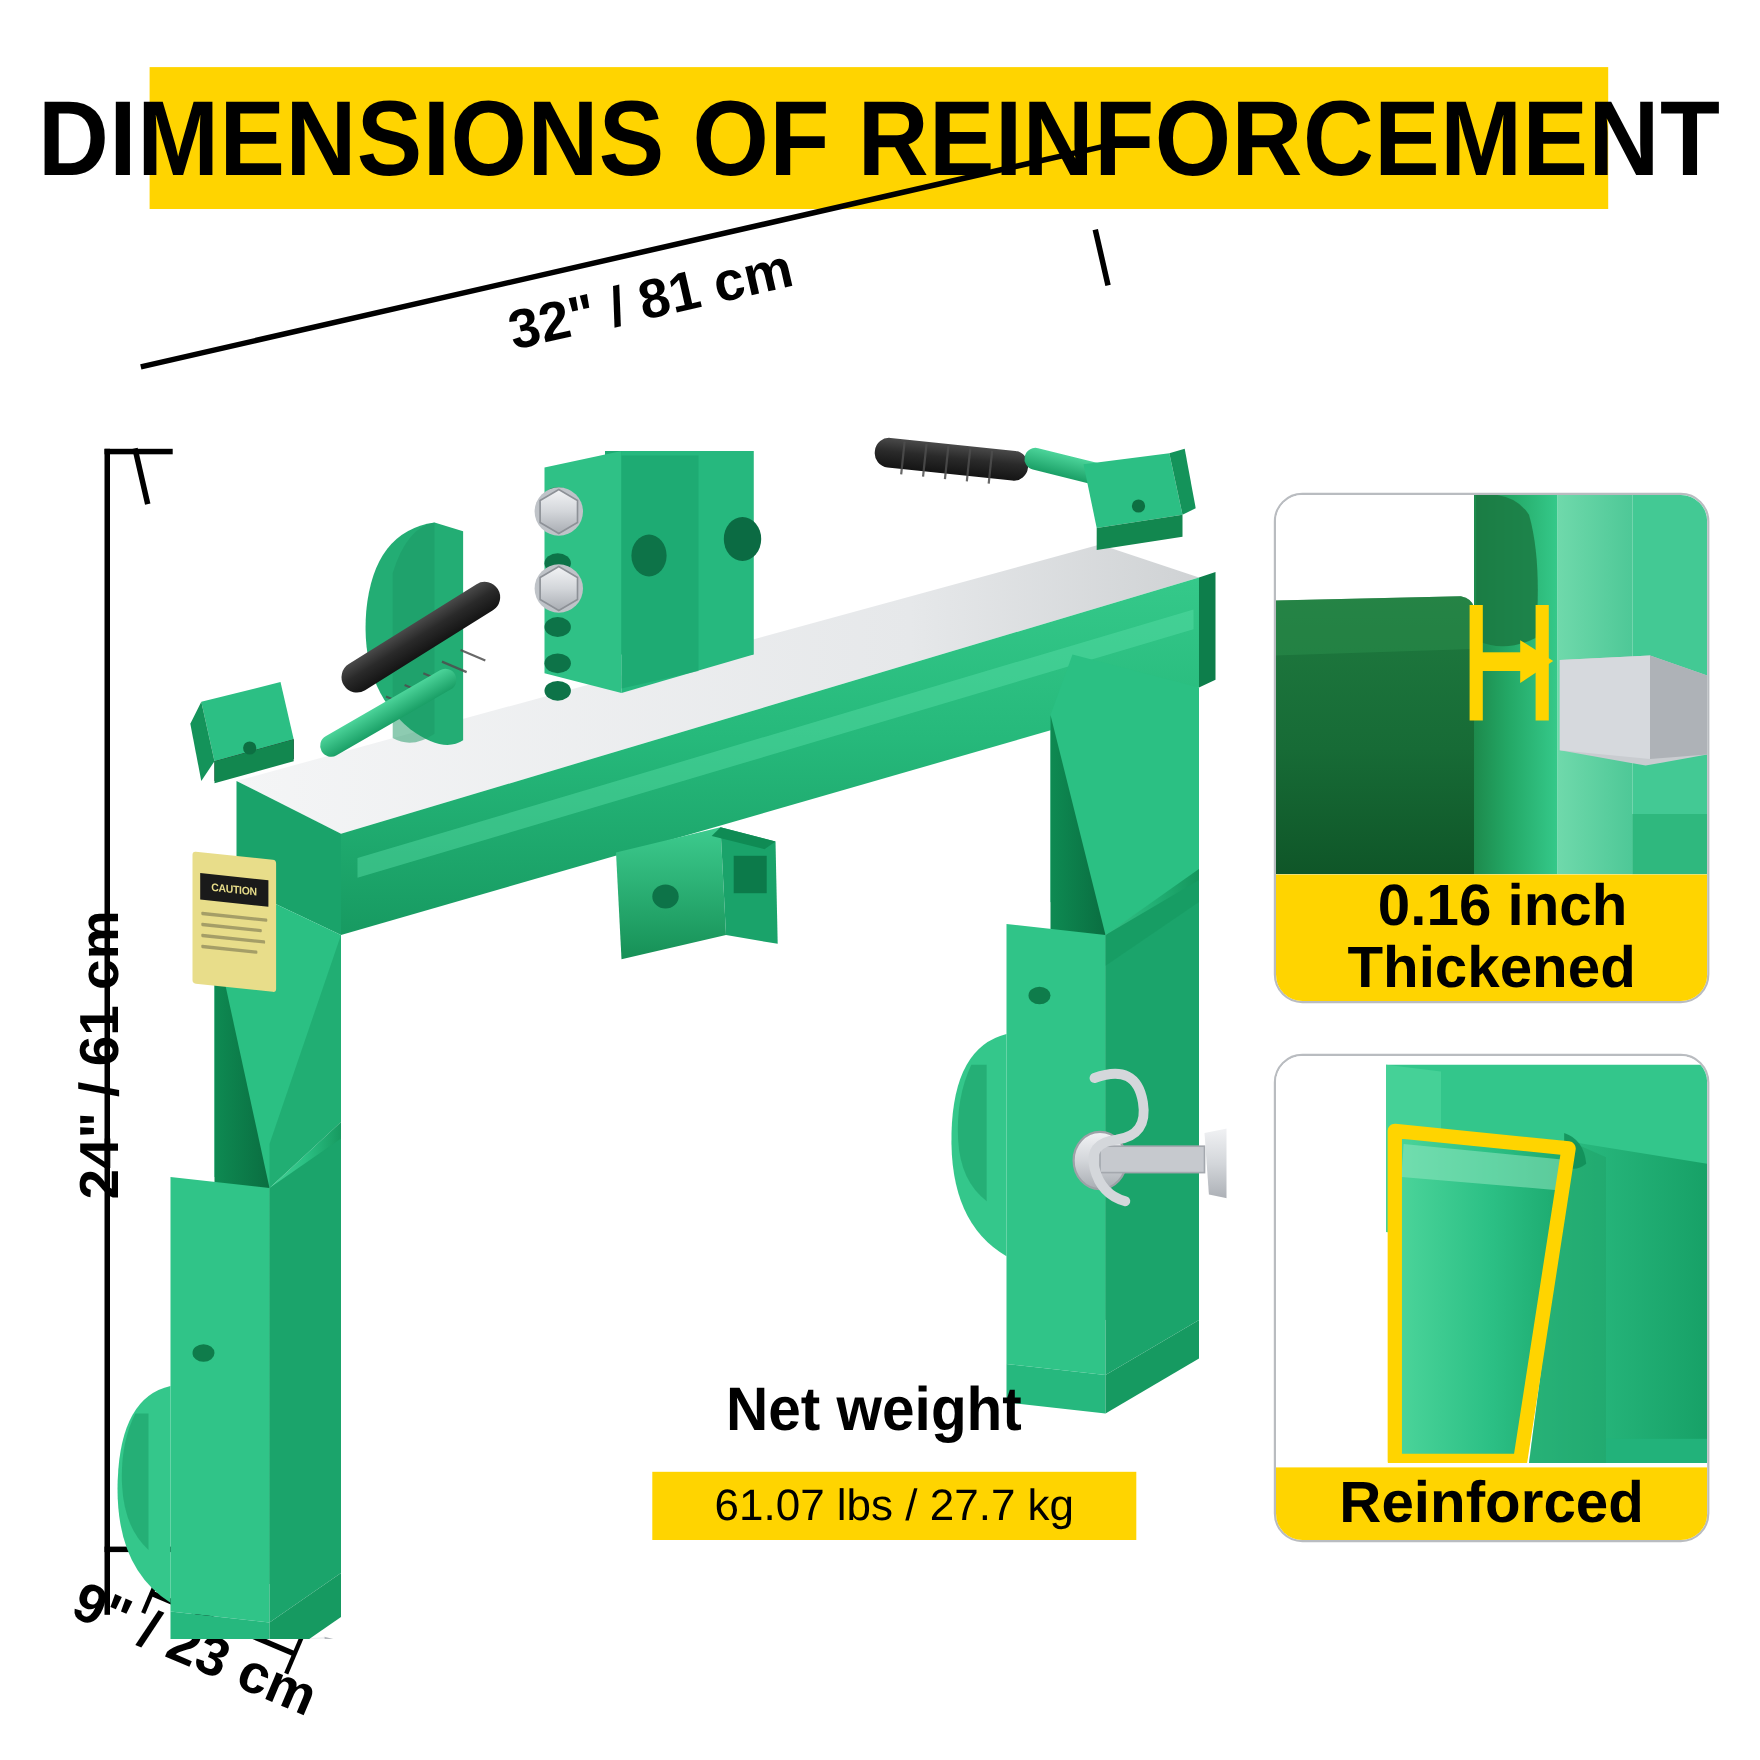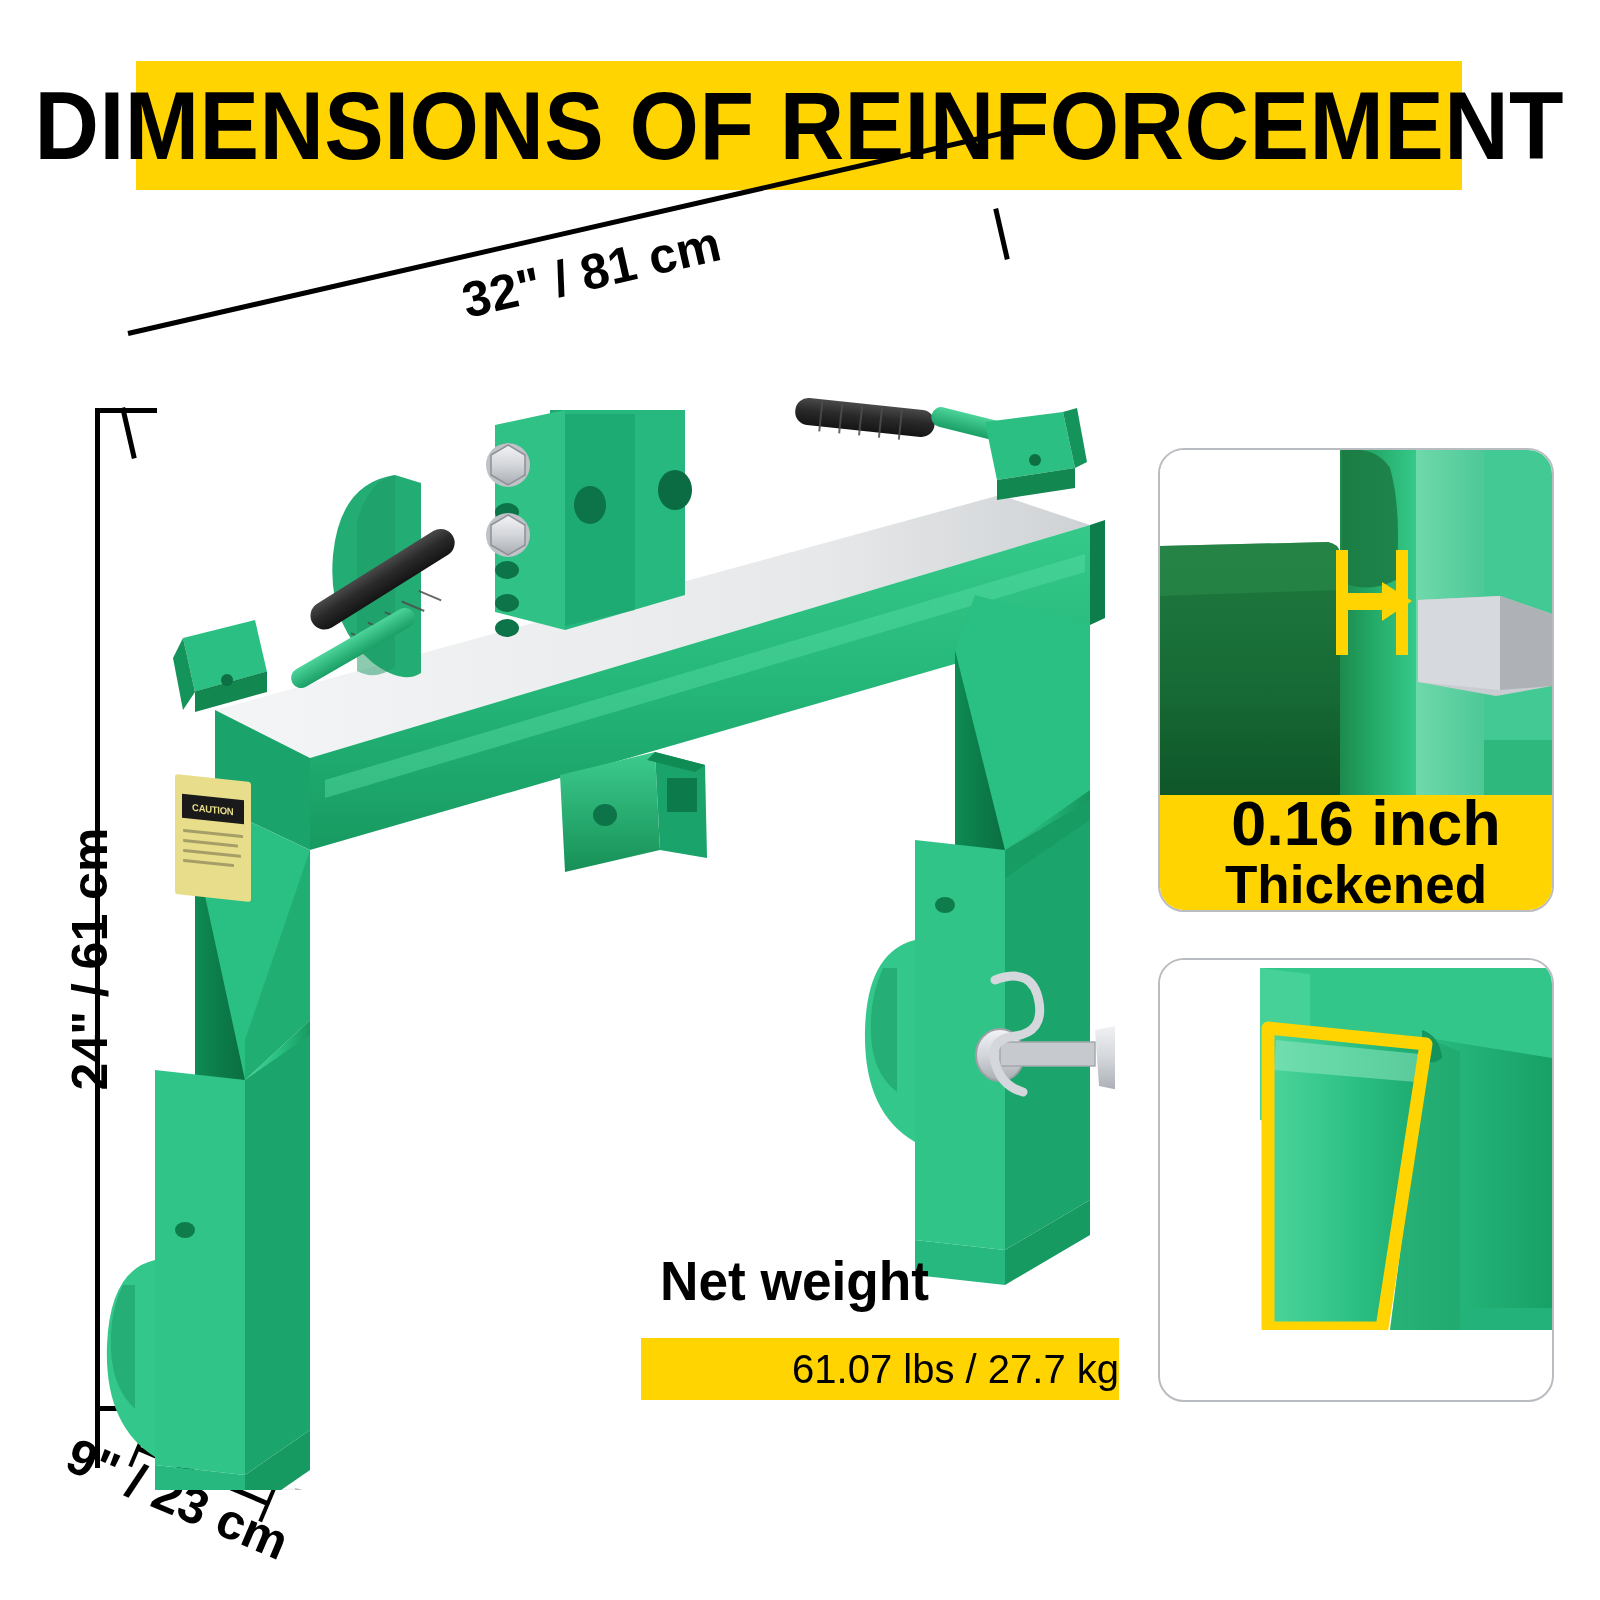--- a/index.html
+++ b/index.html
@@ -59,34 +59,34 @@
     overflow:hidden;
     background:#fff;
   }
   .panel-photo{position:absolute;left:0;right:0;top:0;overflow:hidden;}
   .panel-cap{
     position:absolute;left:0;right:0;bottom:0;
     background:var(--yellow);
     display:flex;flex-direction:column;align-items:center;justify-content:center;
     text-align:center;color:#000;
   }
-  .cap-strong{font-weight:bold;font-size:63px;line-height:1.05;margin-left:20px;}
+  .cap-strong{font-weight:bold;font-size:53px;line-height:1.05;margin-left:20px;}
   .cap-reg{font-weight:bold;font-size:53px;line-height:1.1;}
 
   
   .nw-title{
     position:absolute;left:660px;top:1248px;
     font-family:"Liberation Sans Narrow","Liberation Sans",sans-serif;
     font-weight:bold;font-size:56px;color:#000;white-space:nowrap;
     transform:scaleX(0.95);transform-origin:left center;
   }
   .nw-badge{
-    position:absolute;left:593px;top:1338px;width:478px;height:62px;
+    position:absolute;left:593px;top:1338px;width:440px;height:62px;
     background:var(--yellow);
-    display:flex;align-items:center;justify-content:flex-end;margin-left:48px;
+    display:flex;align-items:center;justify-content:center;
   }
   .nw-badge span{font-size:40px;color:#000;white-space:nowrap;}
 
   
   .caution{
     position:absolute;
     background:#e8dd8a;
     border-radius:3px;
   }
   .caution-bar{
@@ -398,15 +398,18 @@
         <polygon points="268,78 392,98 392,370 230,370" fill="url(#rfSide)"></polygon>
         <polygon points="268,78 300,92 300,370 230,370" fill="#1f9f66" opacity=".45"></polygon>
 
         <path d="M262,70 q18,6 20,28 q-10,8 -20,2 z" fill="#0f8b55" opacity=".8"></path>
 
         <rect x="300" y="348" width="92" height="22" fill="#22b27a"></rect>
 
         <polygon points="108,68 266,84 222,368 108,368" fill="none" stroke="#FFD400" stroke-width="13" stroke-linejoin="round"></polygon>
       </svg>
     </div>
+    <div class="panel-cap" style="height:66px;">
+      <div class="cap-reg">Reinforced</div>
+    </div>
   </div>
 
 </div>
 
 </body></html>

